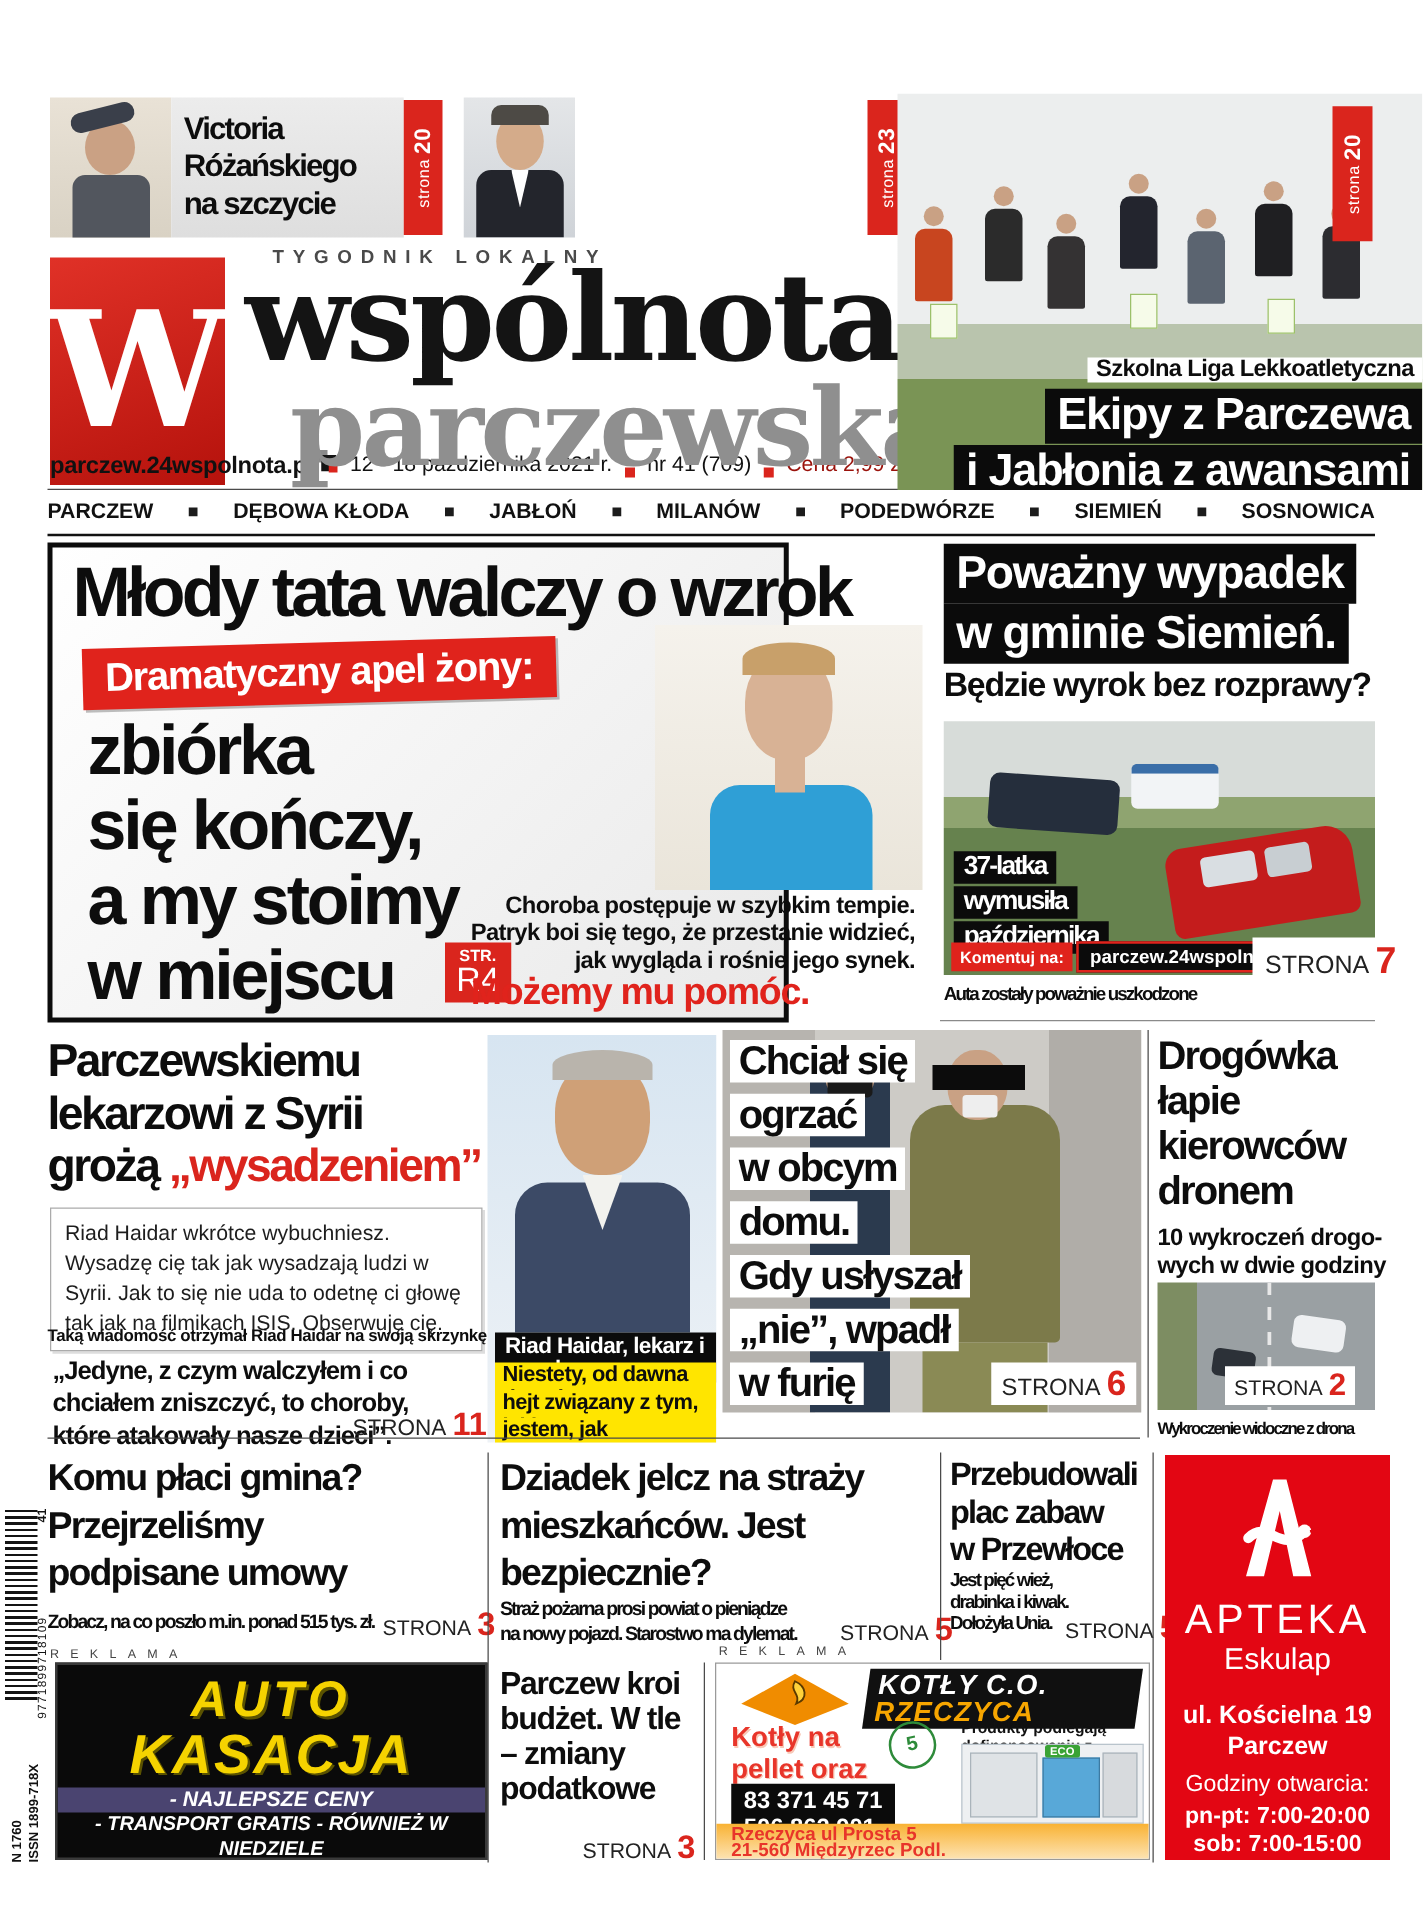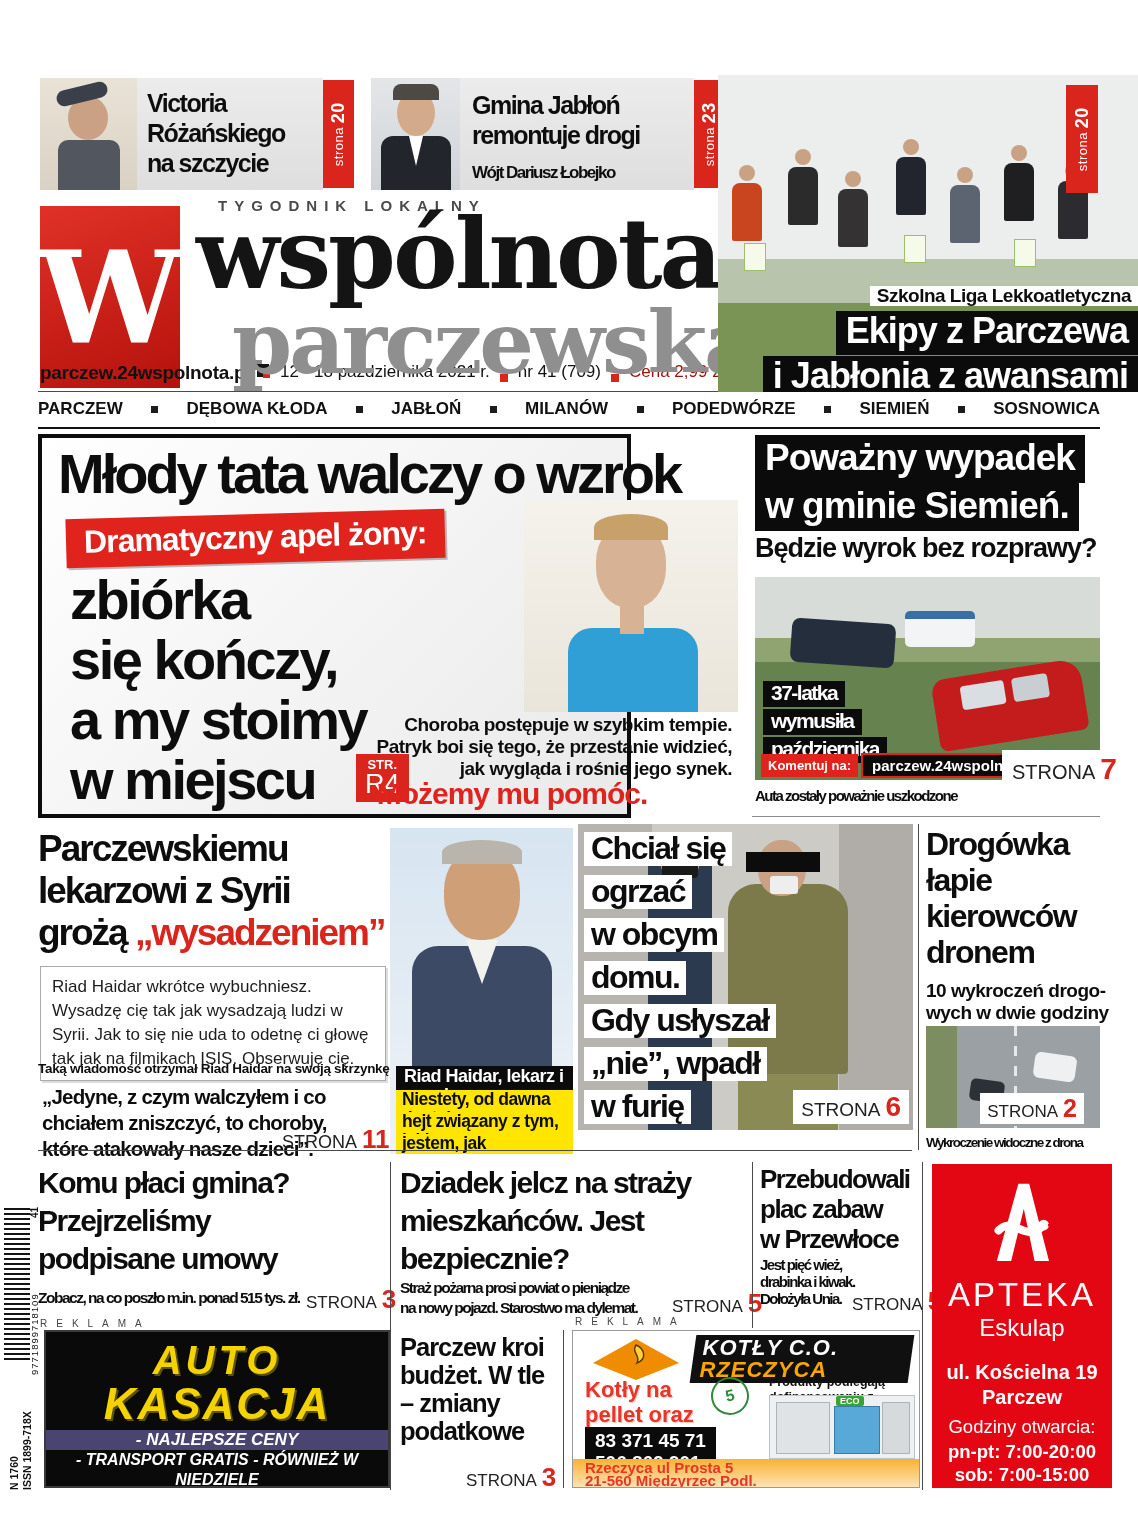--- a/index.html
+++ b/index.html
@@ -60,27 +60,20 @@
         <b>20</b>
       </span>
   </div>
 
   <div class="abs photo" style="left:371px;top:78px;width:89px;height:112px;background:linear-gradient(180deg,#e4e6e8,#cfd3d8)">
     <div class="abs" style="left:26px;top:12px;width:38px;height:46px;border-radius:50%;background:#d4ab8a"></div>
     <div class="abs" style="left:22px;top:6px;width:46px;height:16px;border-radius:8px 8px 0 0;background:#4d4a45"></div>
     <div class="abs" style="left:10px;top:58px;width:70px;height:54px;border-radius:12px 12px 0 0;background:#23252c"></div>
     <div class="abs" style="left:38px;top:58px;width:14px;height:30px;background:#fff;clip-path:polygon(0 0,100% 0,50% 100%)"></div>
   </div>
-  <div class="abs gray-teaser" style="left:460px;top:78px;width:234px;height:112px;padding:12px 0 0 12px;box-sizing:border-box">
-    <div class="hl" style="font-size:25px;line-height:30px">
-      <div>Gmina Jabłoń</div>
-      <div>remontuje drogi</div>
-    </div>
-    <div class="hl" style="font-size:17px;margin-top:14px">Wójt Dariusz Łobejko</div>
-  </div>
   <div class="abs tab" style="left:694px;top:80px;width:31px;height:108px">
     <span class="vtext">
         <span>strona</span>
         <b>23</b>
       </span>
   </div>
 
   <div class="abs photo" style="left:718px;top:75px;width:420px;height:317px;background:linear-gradient(180deg,#eceeee 0 58%,#b9c4ad 58% 72%,#7a9455 72%);z-index:3">
     <div class="person" style="left:14px;top:90px">
         <div class="head"></div>

